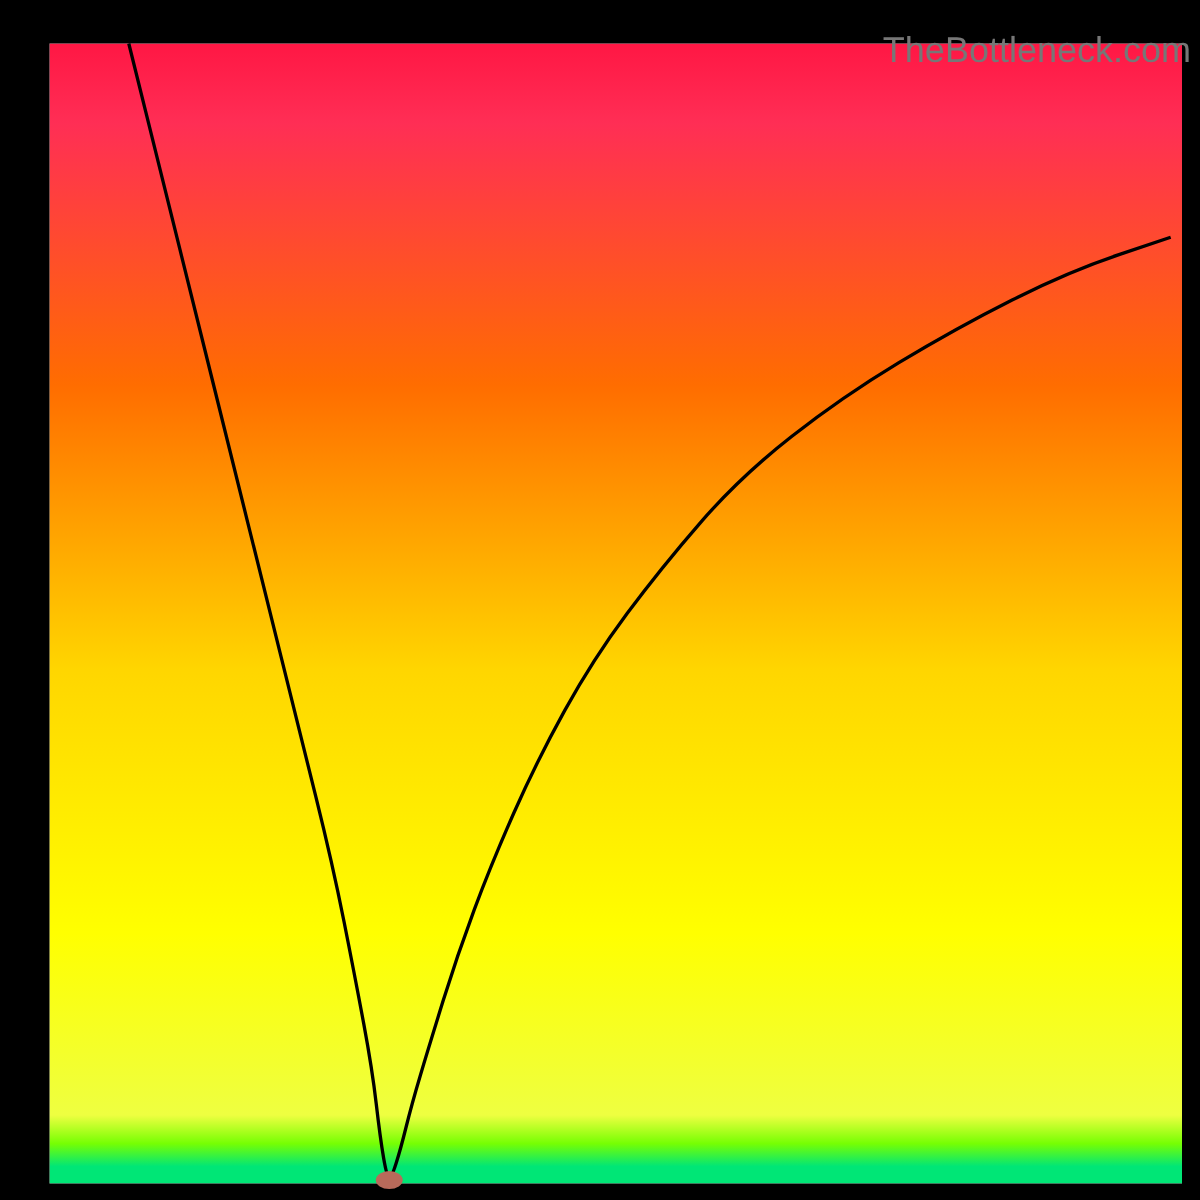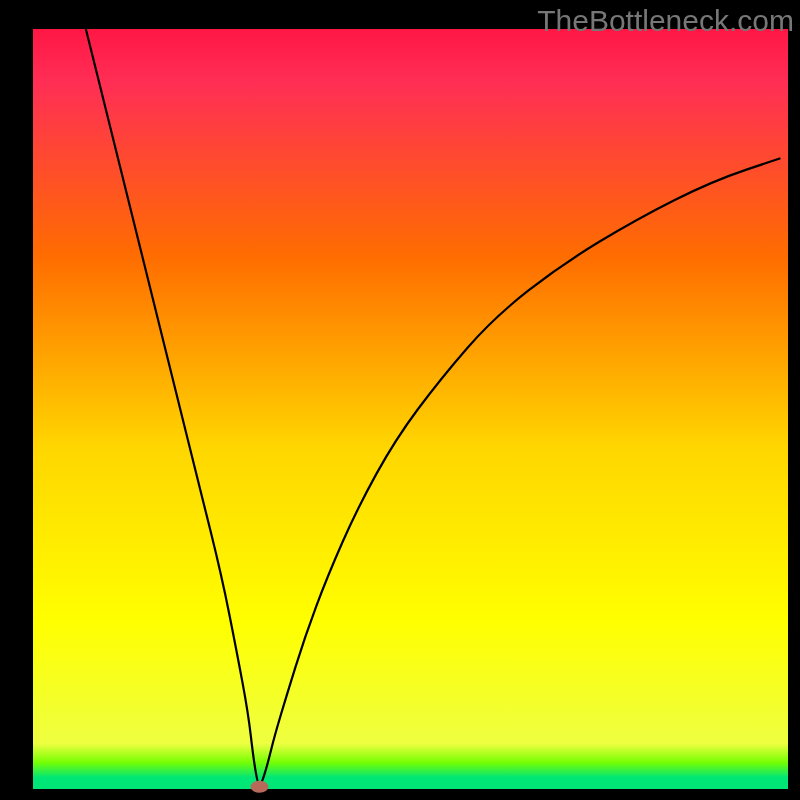--- a/index.html
+++ b/index.html
@@ -1,18 +1,18 @@
 <!DOCTYPE html>
 <html><head>
 <meta charset="utf-8">
 <style>
   * { margin: 0; padding: 0; box-sizing: border-box; }
   body { width: 800px; height: 800px; overflow: hidden; position: relative; font-family: Arial, sans-serif; }
   .chart-container { position: absolute; top: 0; left: 0; width: 800px; height: 800px; }
-  .watermark { position: absolute; top: 4px; right: 6px; font-size: 30px; color: #777; font-family: Arial, sans-serif; z-index: 10; }
+  .watermark { position: absolute; top: 20px; right: 6px; font-size: 24px; color: #777; font-family: Arial, sans-serif; z-index: 10; }
 </style>
 </head>
 <body>
 
 <div class="chart-container">
   <svg id="chart-svg" width="800" height="800" viewBox="0 0 800 800">
       <defs>
         <linearGradient id="bg-grad" x1="0" y1="0" x2="0" y2="1">
           <stop offset="0%" stop-color="#ff1744"></stop>
           <stop offset="7.000000000000001%" stop-color="#ff2e55"></stop>

